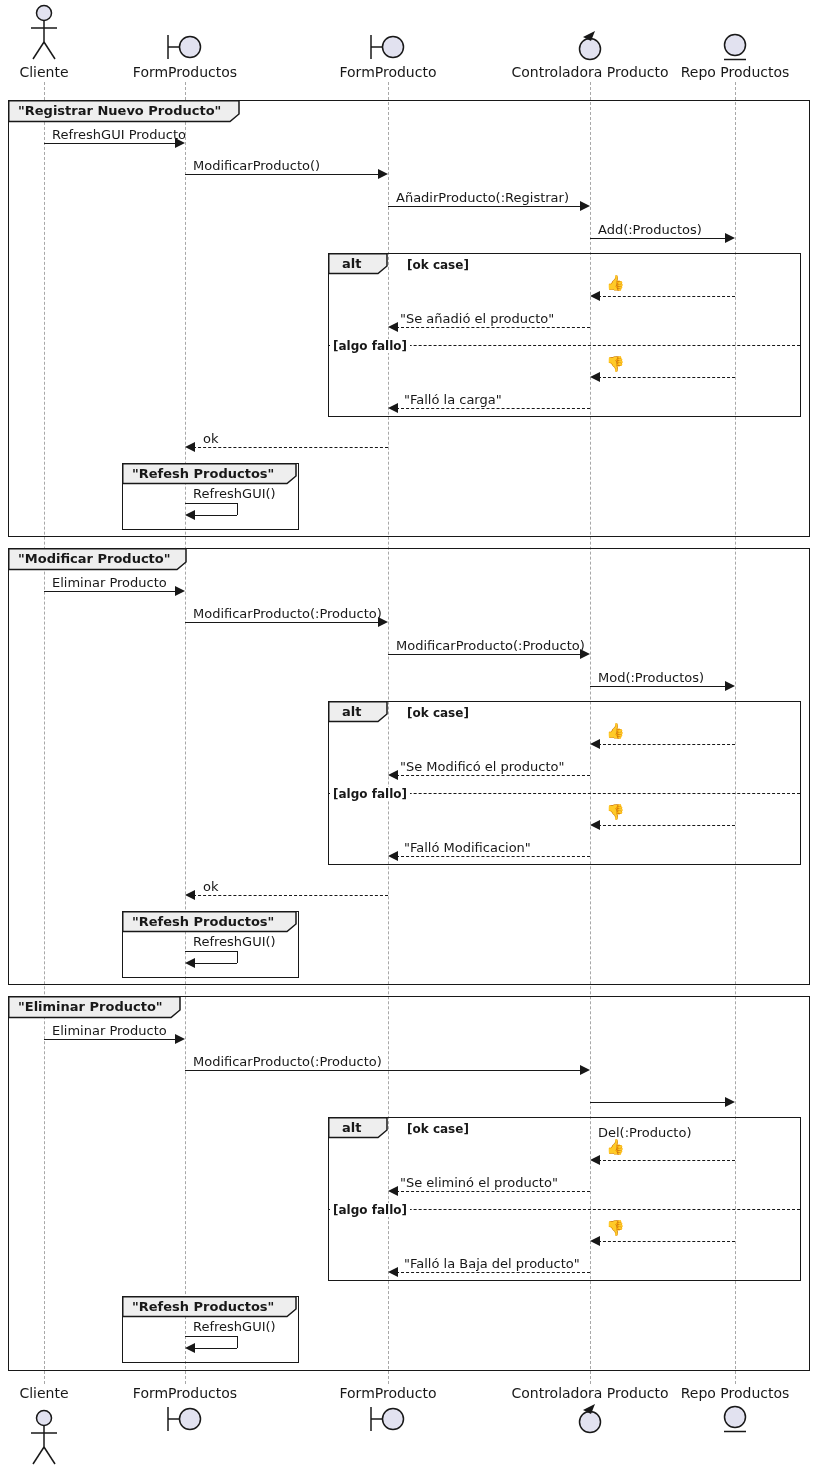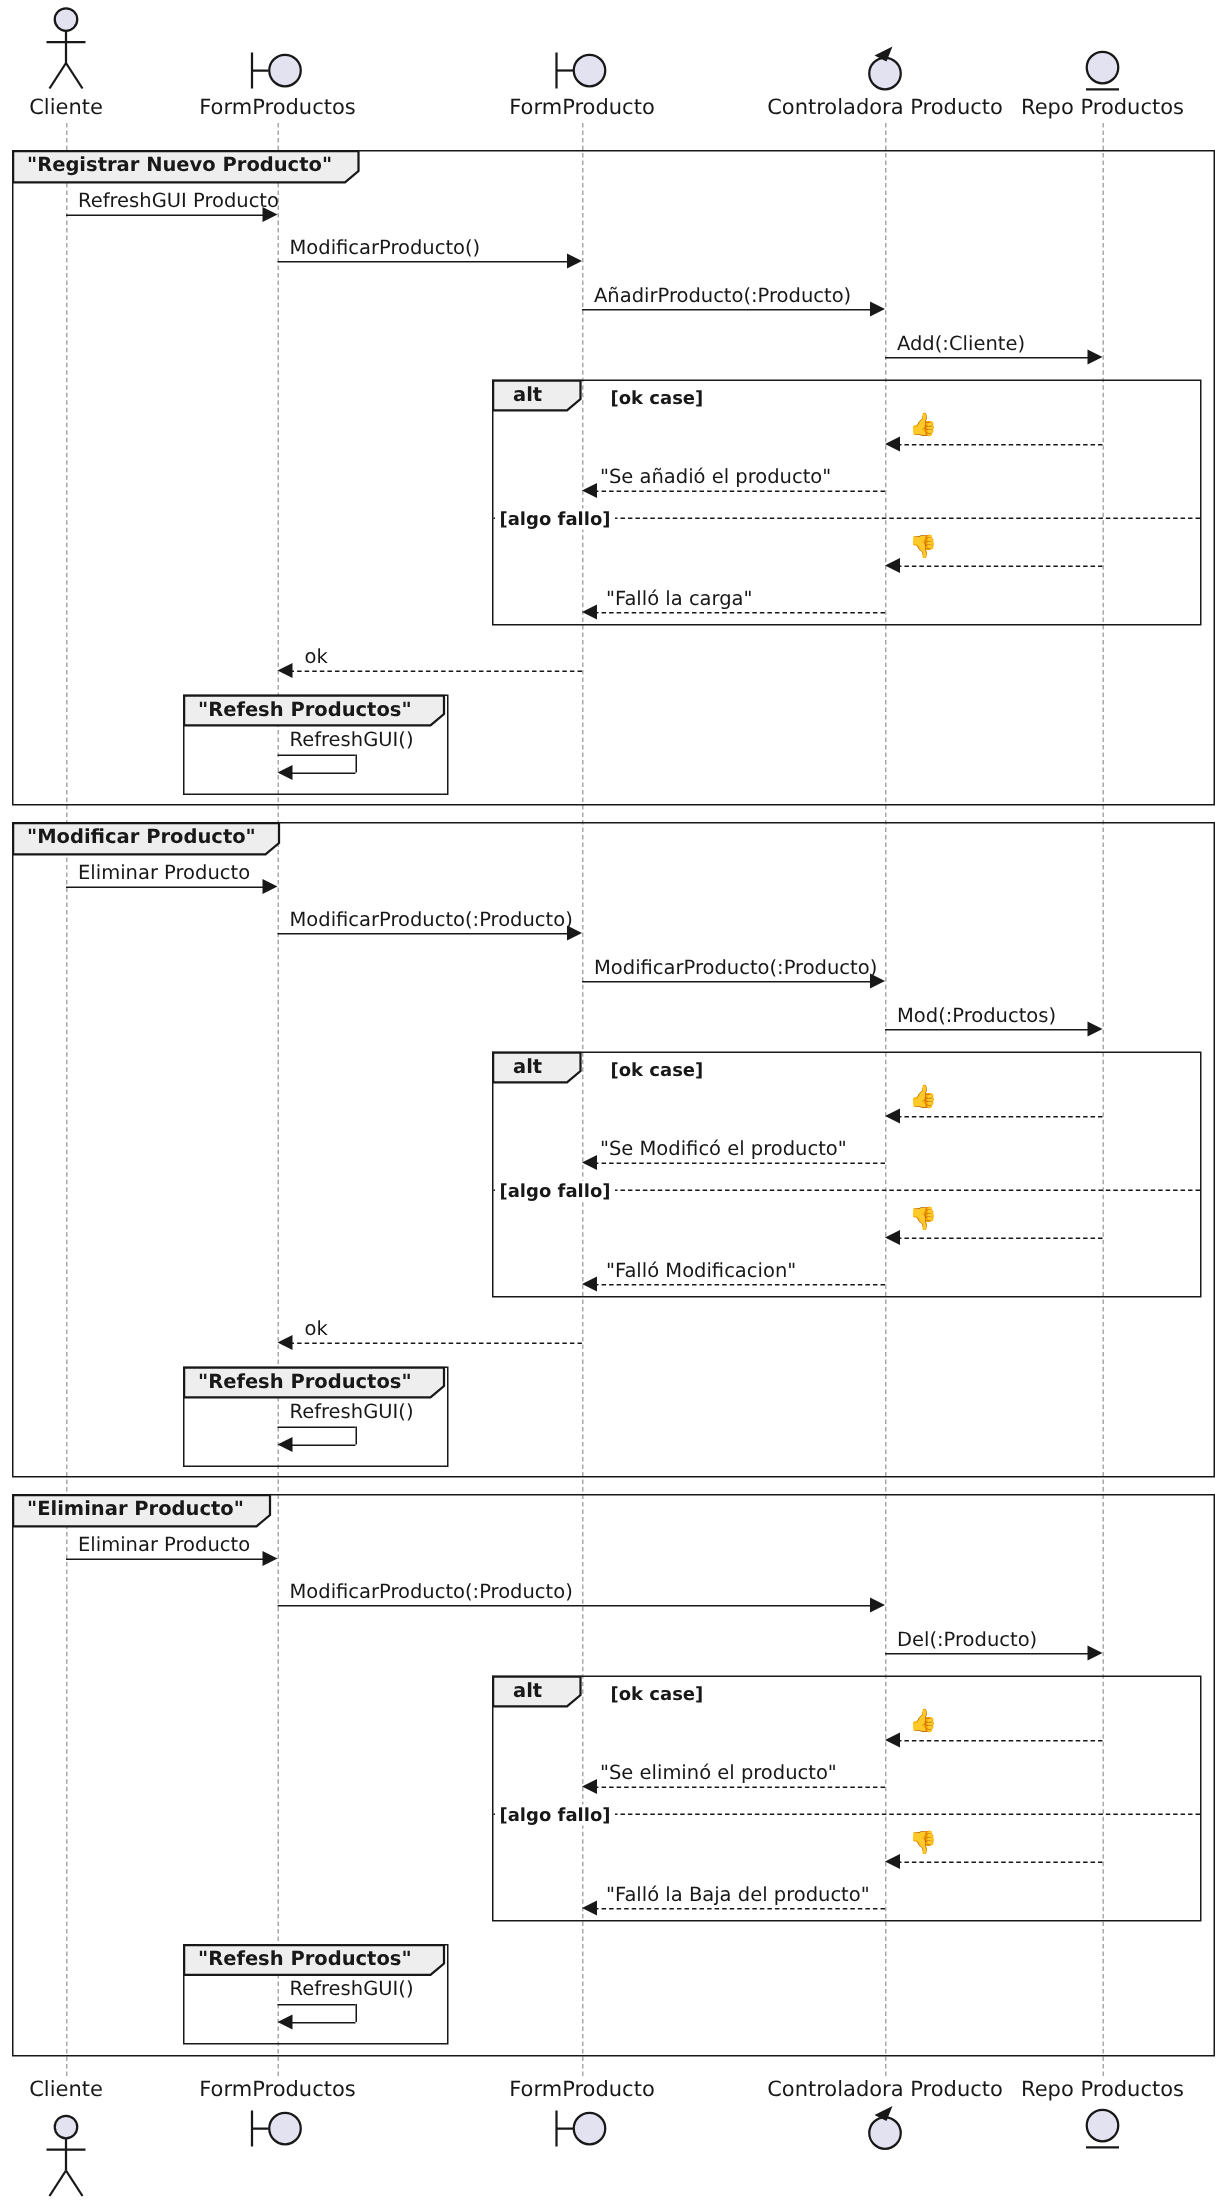--- a/index.html
+++ b/index.html
@@ -81,27 +81,27 @@
       <i class="ln"></i>
       <i class="hd"></i>
     </div>
 
   <div class="mlabel" style="left:193px;top:158px">ModificarProducto()</div>
   <div class="arr right" style="left:185px;top:169px;width:203px">
       <i class="ln"></i>
       <i class="hd"></i>
     </div>
 
-  <div class="mlabel" style="left:396px;top:190px">AñadirProducto(:Producto)</div>
+  <div class="mlabel" style="left:396px;top:190px">AñadirProducto(:Registrar)</div>
   <div class="arr right" style="left:388px;top:201px;width:202px">
       <i class="ln"></i>
       <i class="hd"></i>
     </div>
 
-  <div class="mlabel" style="left:598px;top:222px">Add(:Cliente)</div>
+  <div class="mlabel" style="left:598px;top:222px">Add(:Productos)</div>
   <div class="arr right" style="left:590px;top:233px;width:145px">
       <i class="ln"></i>
       <i class="hd"></i>
     </div>
 
   <div class="frame" style="left:328px;top:253px;width:473px;height:164px">
     <svg class="tabshape" width="62" height="22">
       <path d="M0.75,0.75 H59 V13 L50,20.5 H0.75 Z" fill="#EEEEEE" stroke="#181818" stroke-width="1.5"></path>
     </svg>
     <div class="tab-text" style="left:13px">alt</div>
@@ -243,21 +243,21 @@
       <i class="ln"></i>
       <i class="hd"></i>
     </div>
 
   <div class="mlabel" style="left:193px;top:1054px">ModificarProducto(:Producto)</div>
   <div class="arr right" style="left:185px;top:1065px;width:405px">
       <i class="ln"></i>
       <i class="hd"></i>
     </div>
 
-  <div class="mlabel" style="left:598px;top:1086px">Del(:Producto)</div>
+  <div class="mlabel" style="left:598px;top:1125px">Del(:Producto)</div>
   <div class="arr right" style="left:590px;top:1097px;width:145px">
       <i class="ln"></i>
       <i class="hd"></i>
     </div>
 
   <div class="frame" style="left:328px;top:1117px;width:473px;height:164px">
     <svg class="tabshape" width="62" height="22">
       <path d="M0.75,0.75 H59 V13 L50,20.5 H0.75 Z" fill="#EEEEEE" stroke="#181818" stroke-width="1.5"></path>
     </svg>
     <div class="tab-text" style="left:13px">alt</div>

